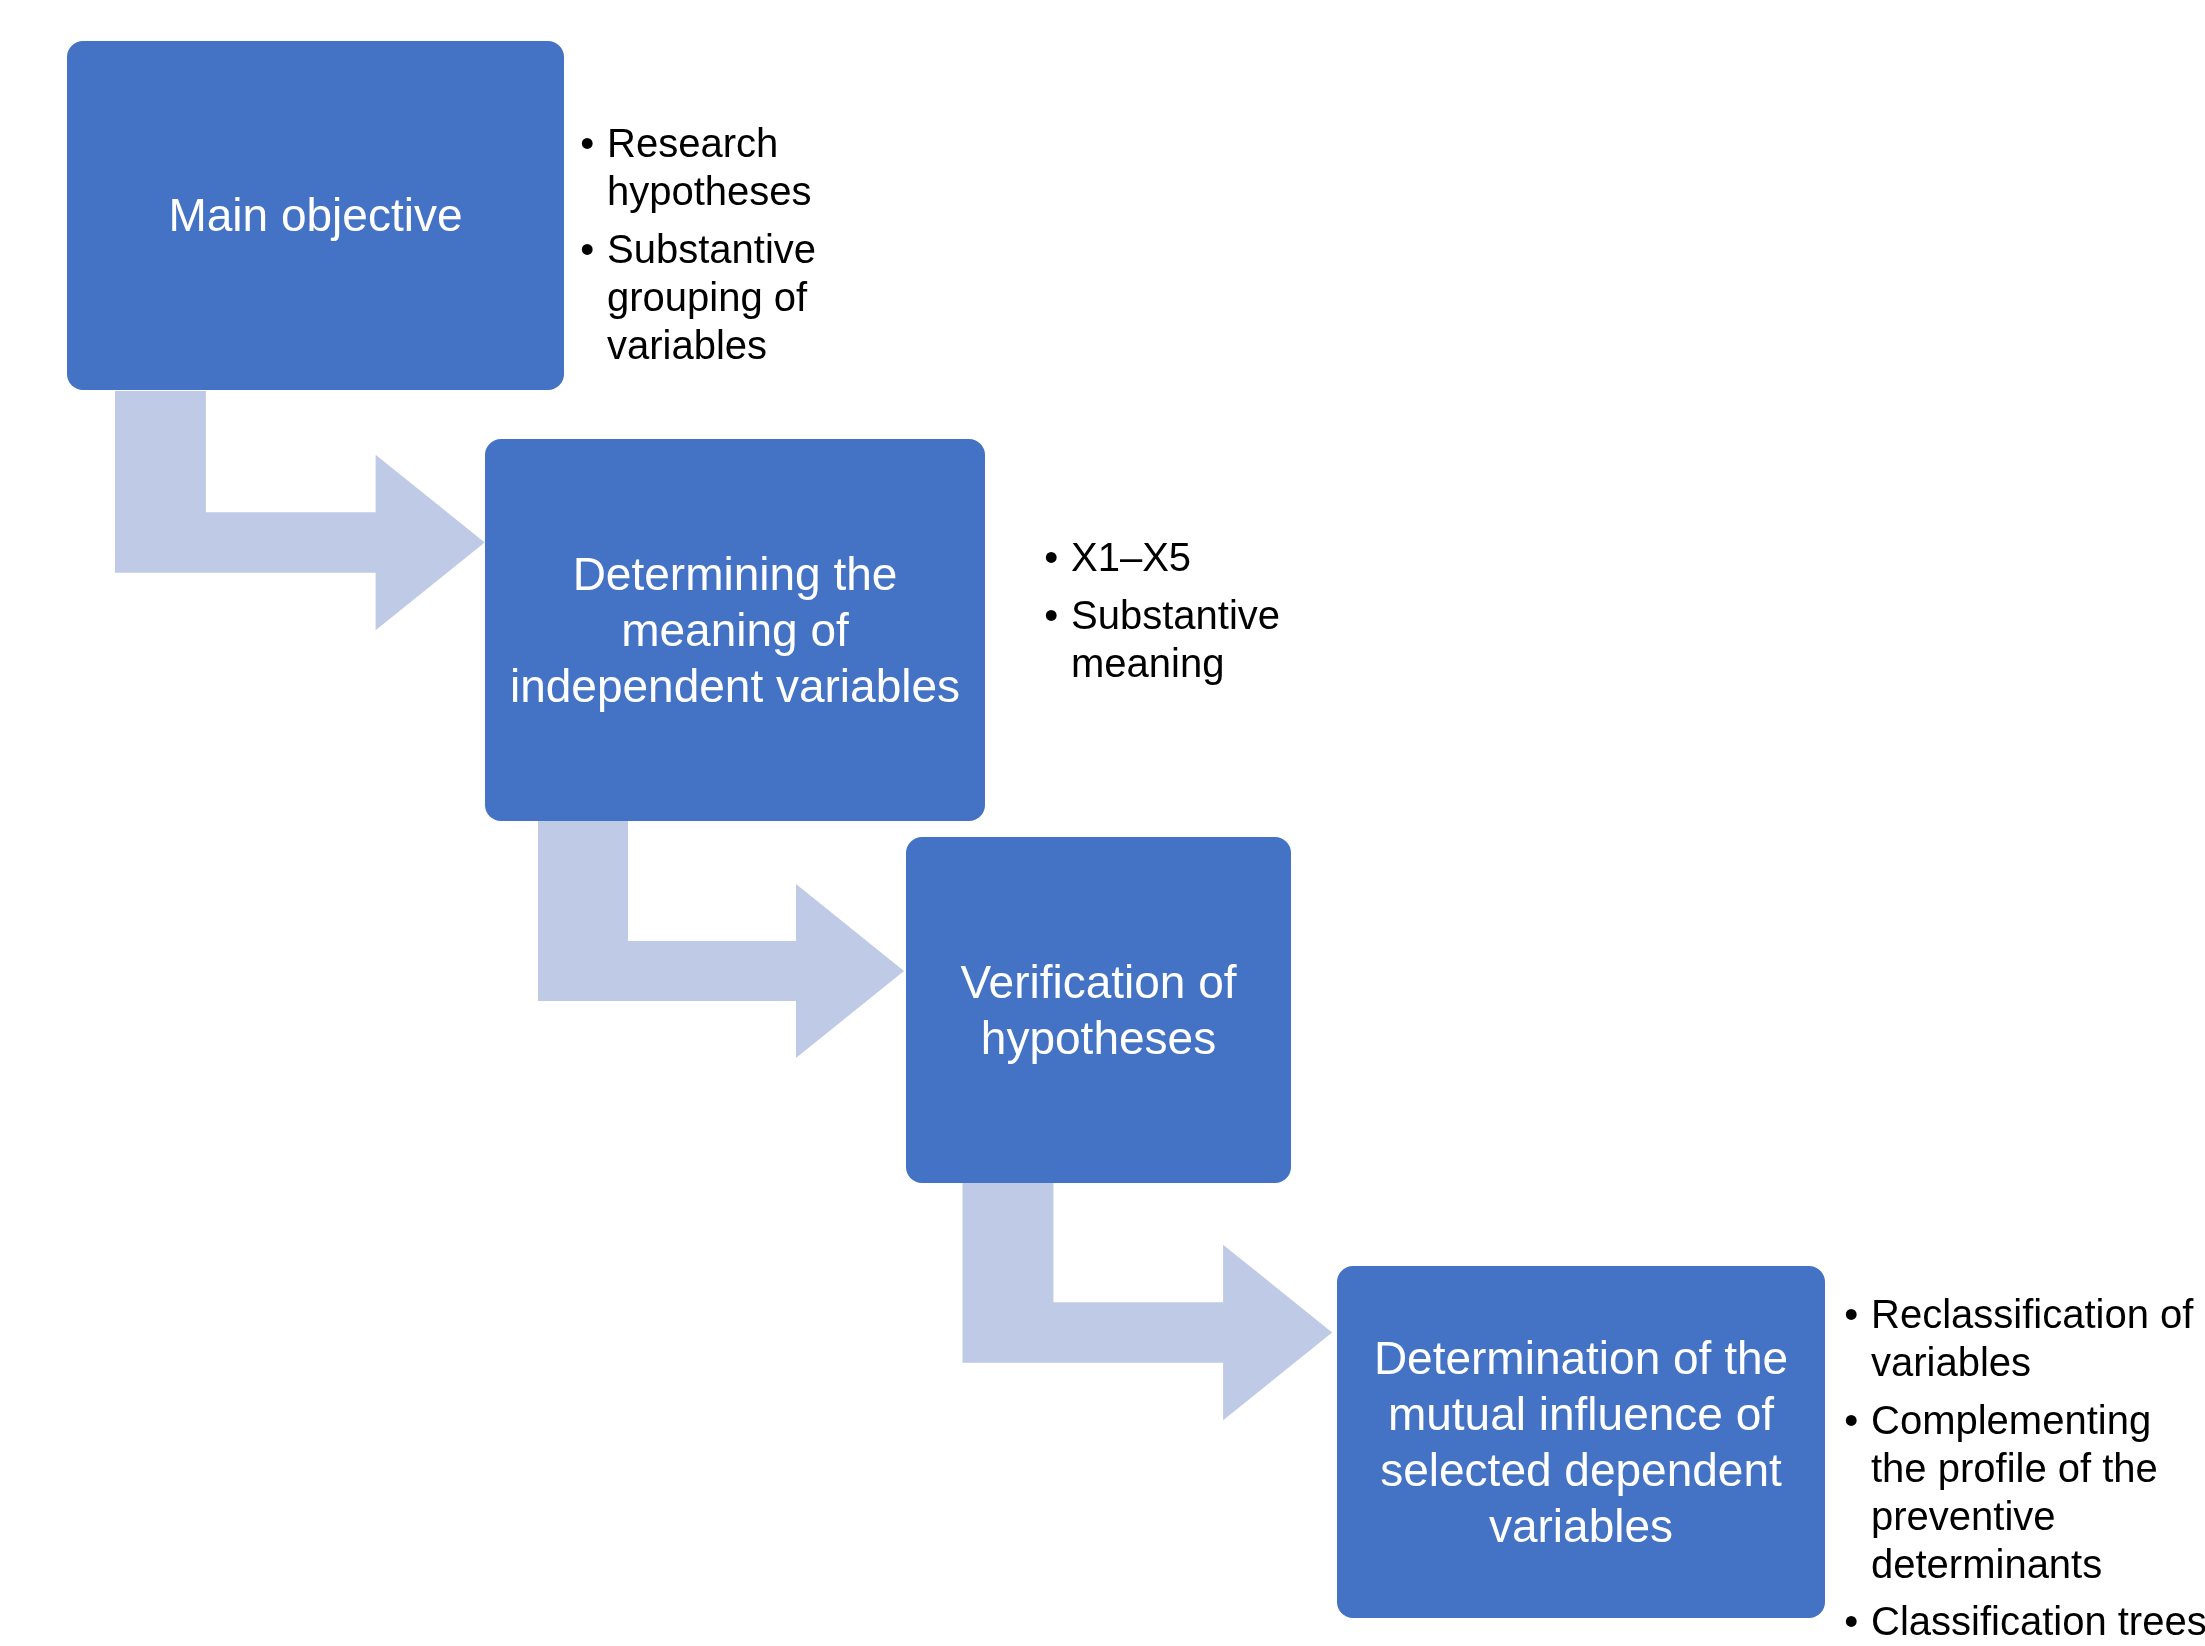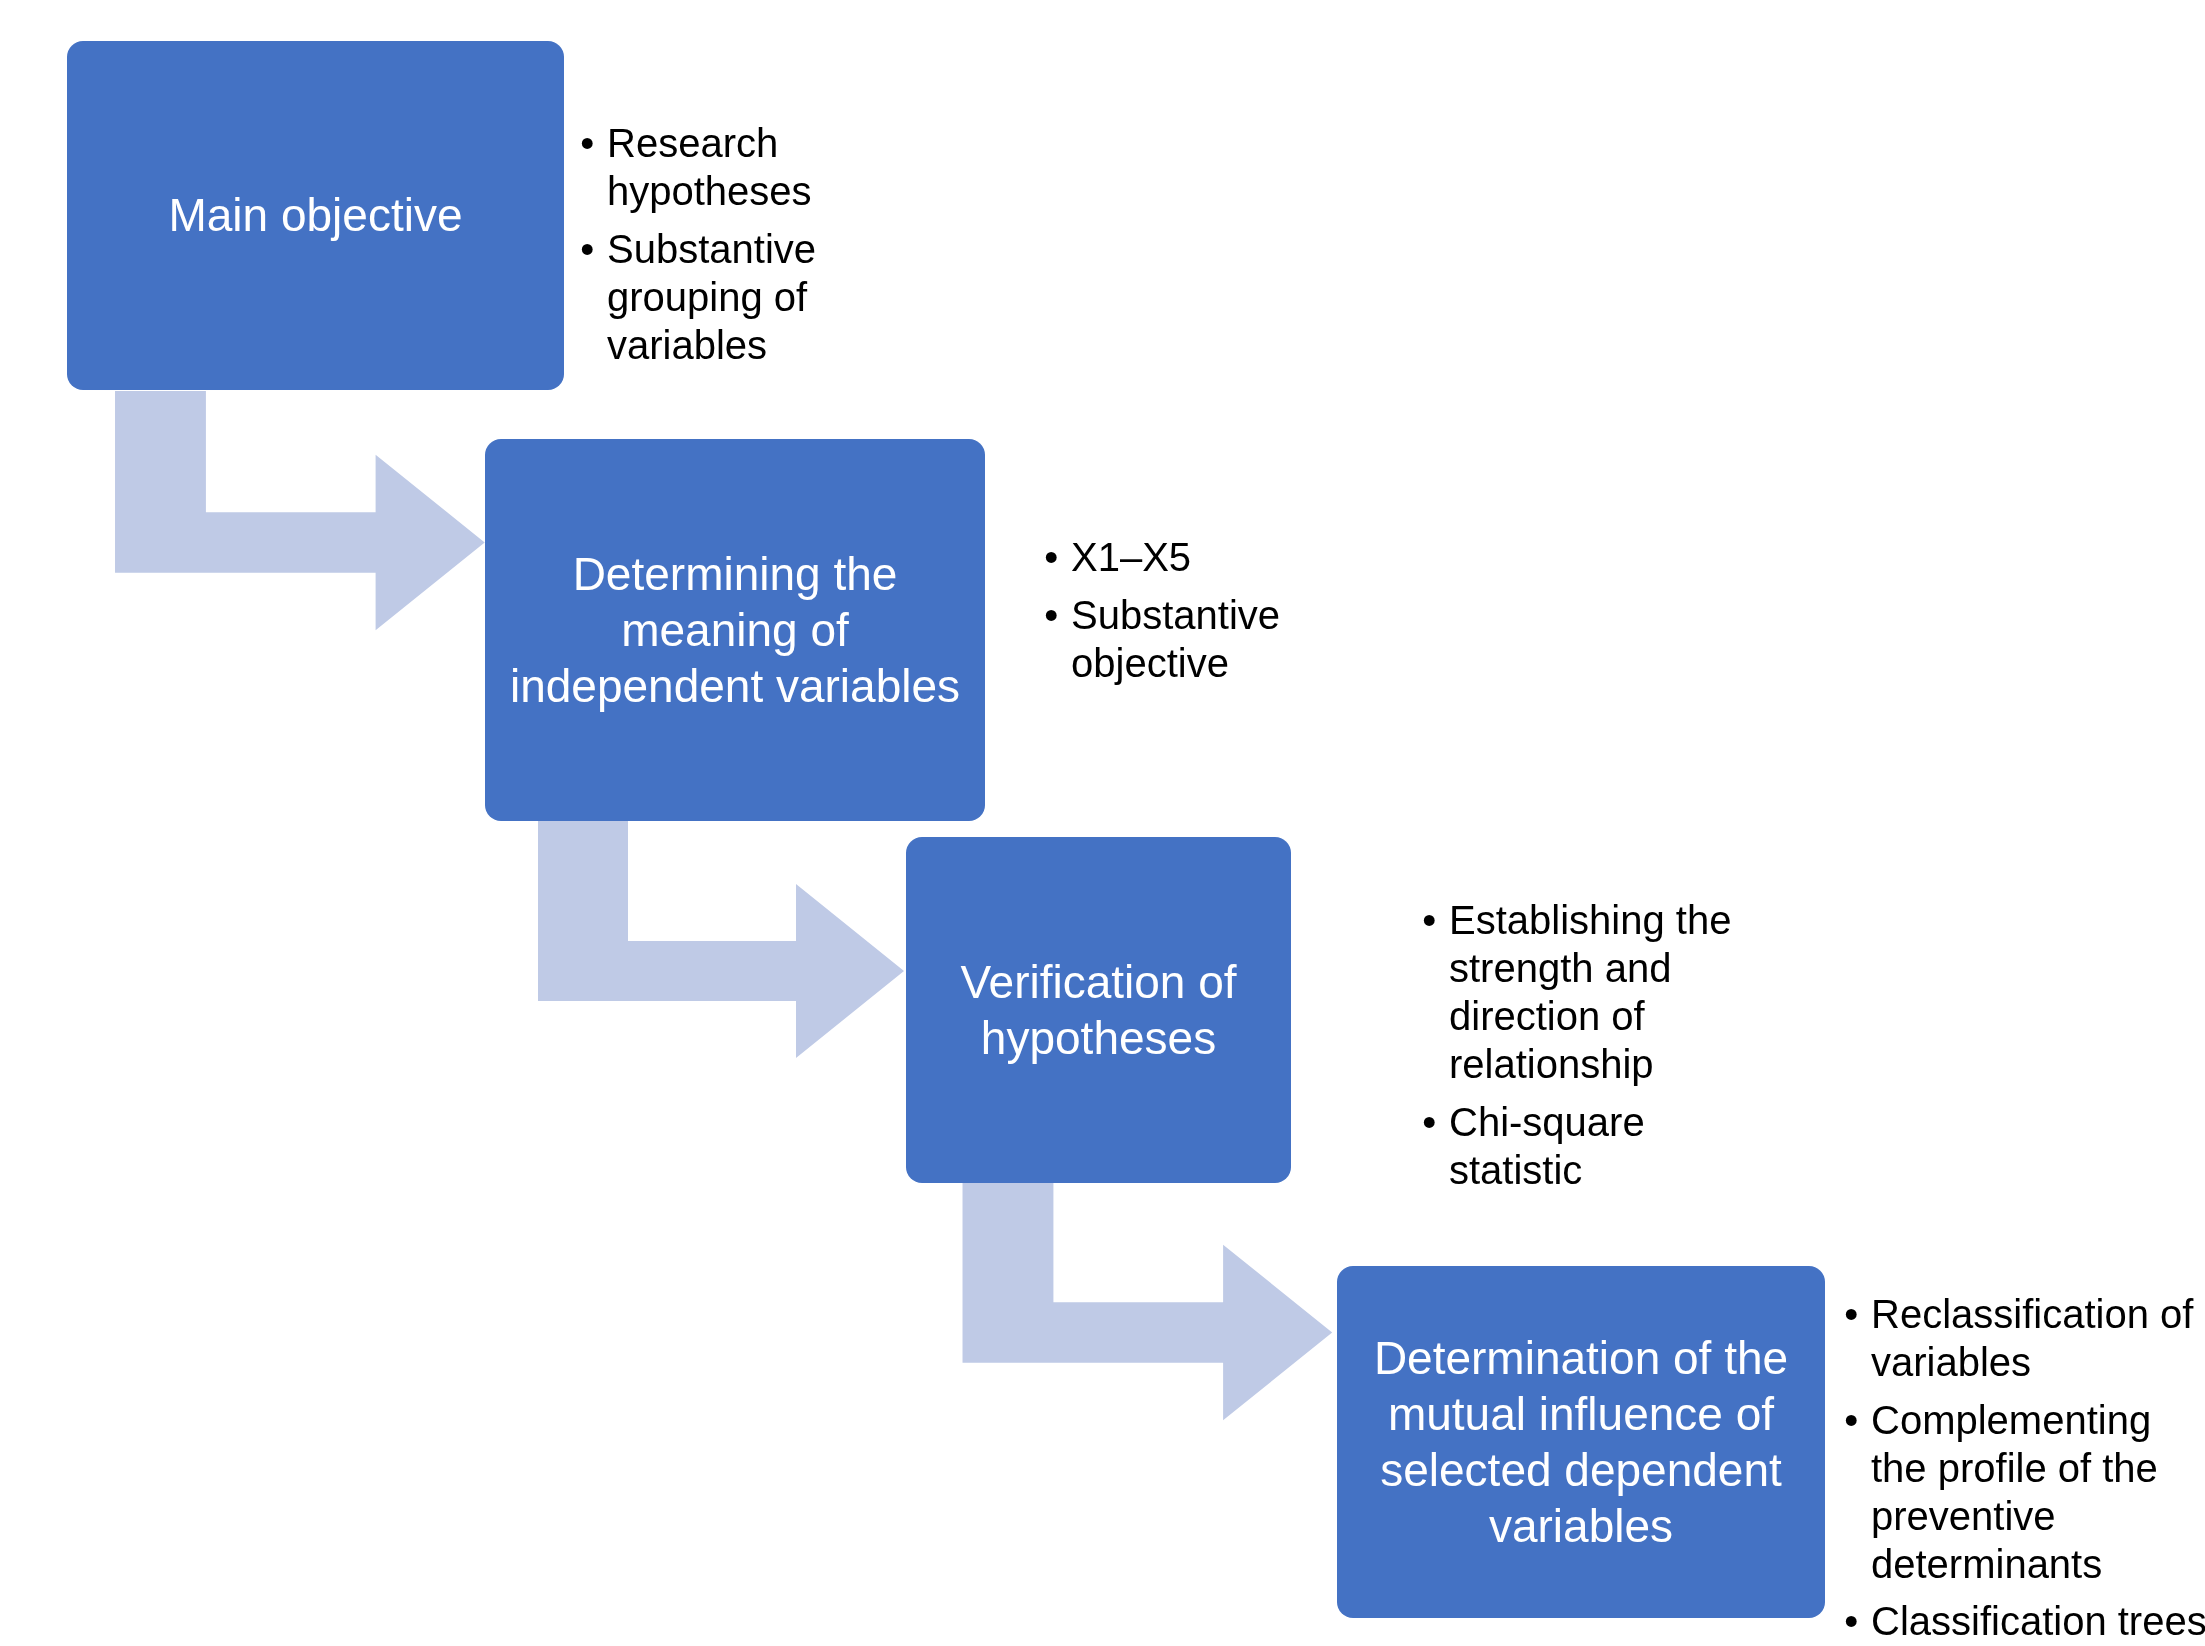--- a/index.html
+++ b/index.html
@@ -99,29 +99,25 @@
   <div class="bullets" id="bullets-1">
     <span class="bullet-item">Research hypotheses</span>
     <span class="bullet-item">Substantive grouping of variables</span>
   </div>
 
   <div class="stage-box" id="box-2">
     <span class="box-label">Determining the meaning of independent variables</span>
   </div>
   <div class="bullets" id="bullets-2">
     <span class="bullet-item">X1–X5</span>
-    <span class="bullet-item">Substantive objective</span>
+    <span class="bullet-item">Substantive meaning</span>
   </div>
 
   <div class="stage-box" id="box-3">
     <span class="box-label">Verification of hypotheses</span>
-  </div>
-  <div class="bullets" id="bullets-3">
-    <span class="bullet-item">Establishing the strength and direction of relationship</span>
-    <span class="bullet-item">Chi-square statistic</span>
   </div>
 
   <div class="stage-box" id="box-4">
     <span class="box-label">Determination of the mutual influence of selected dependent variables</span>
   </div>
   <div class="bullets" id="bullets-4">
     <span class="bullet-item">Reclassification of variables</span>
     <span class="bullet-item">Complementing the profile of the preventive determinants</span>
     <span class="bullet-item">Classification trees</span>
   </div>

